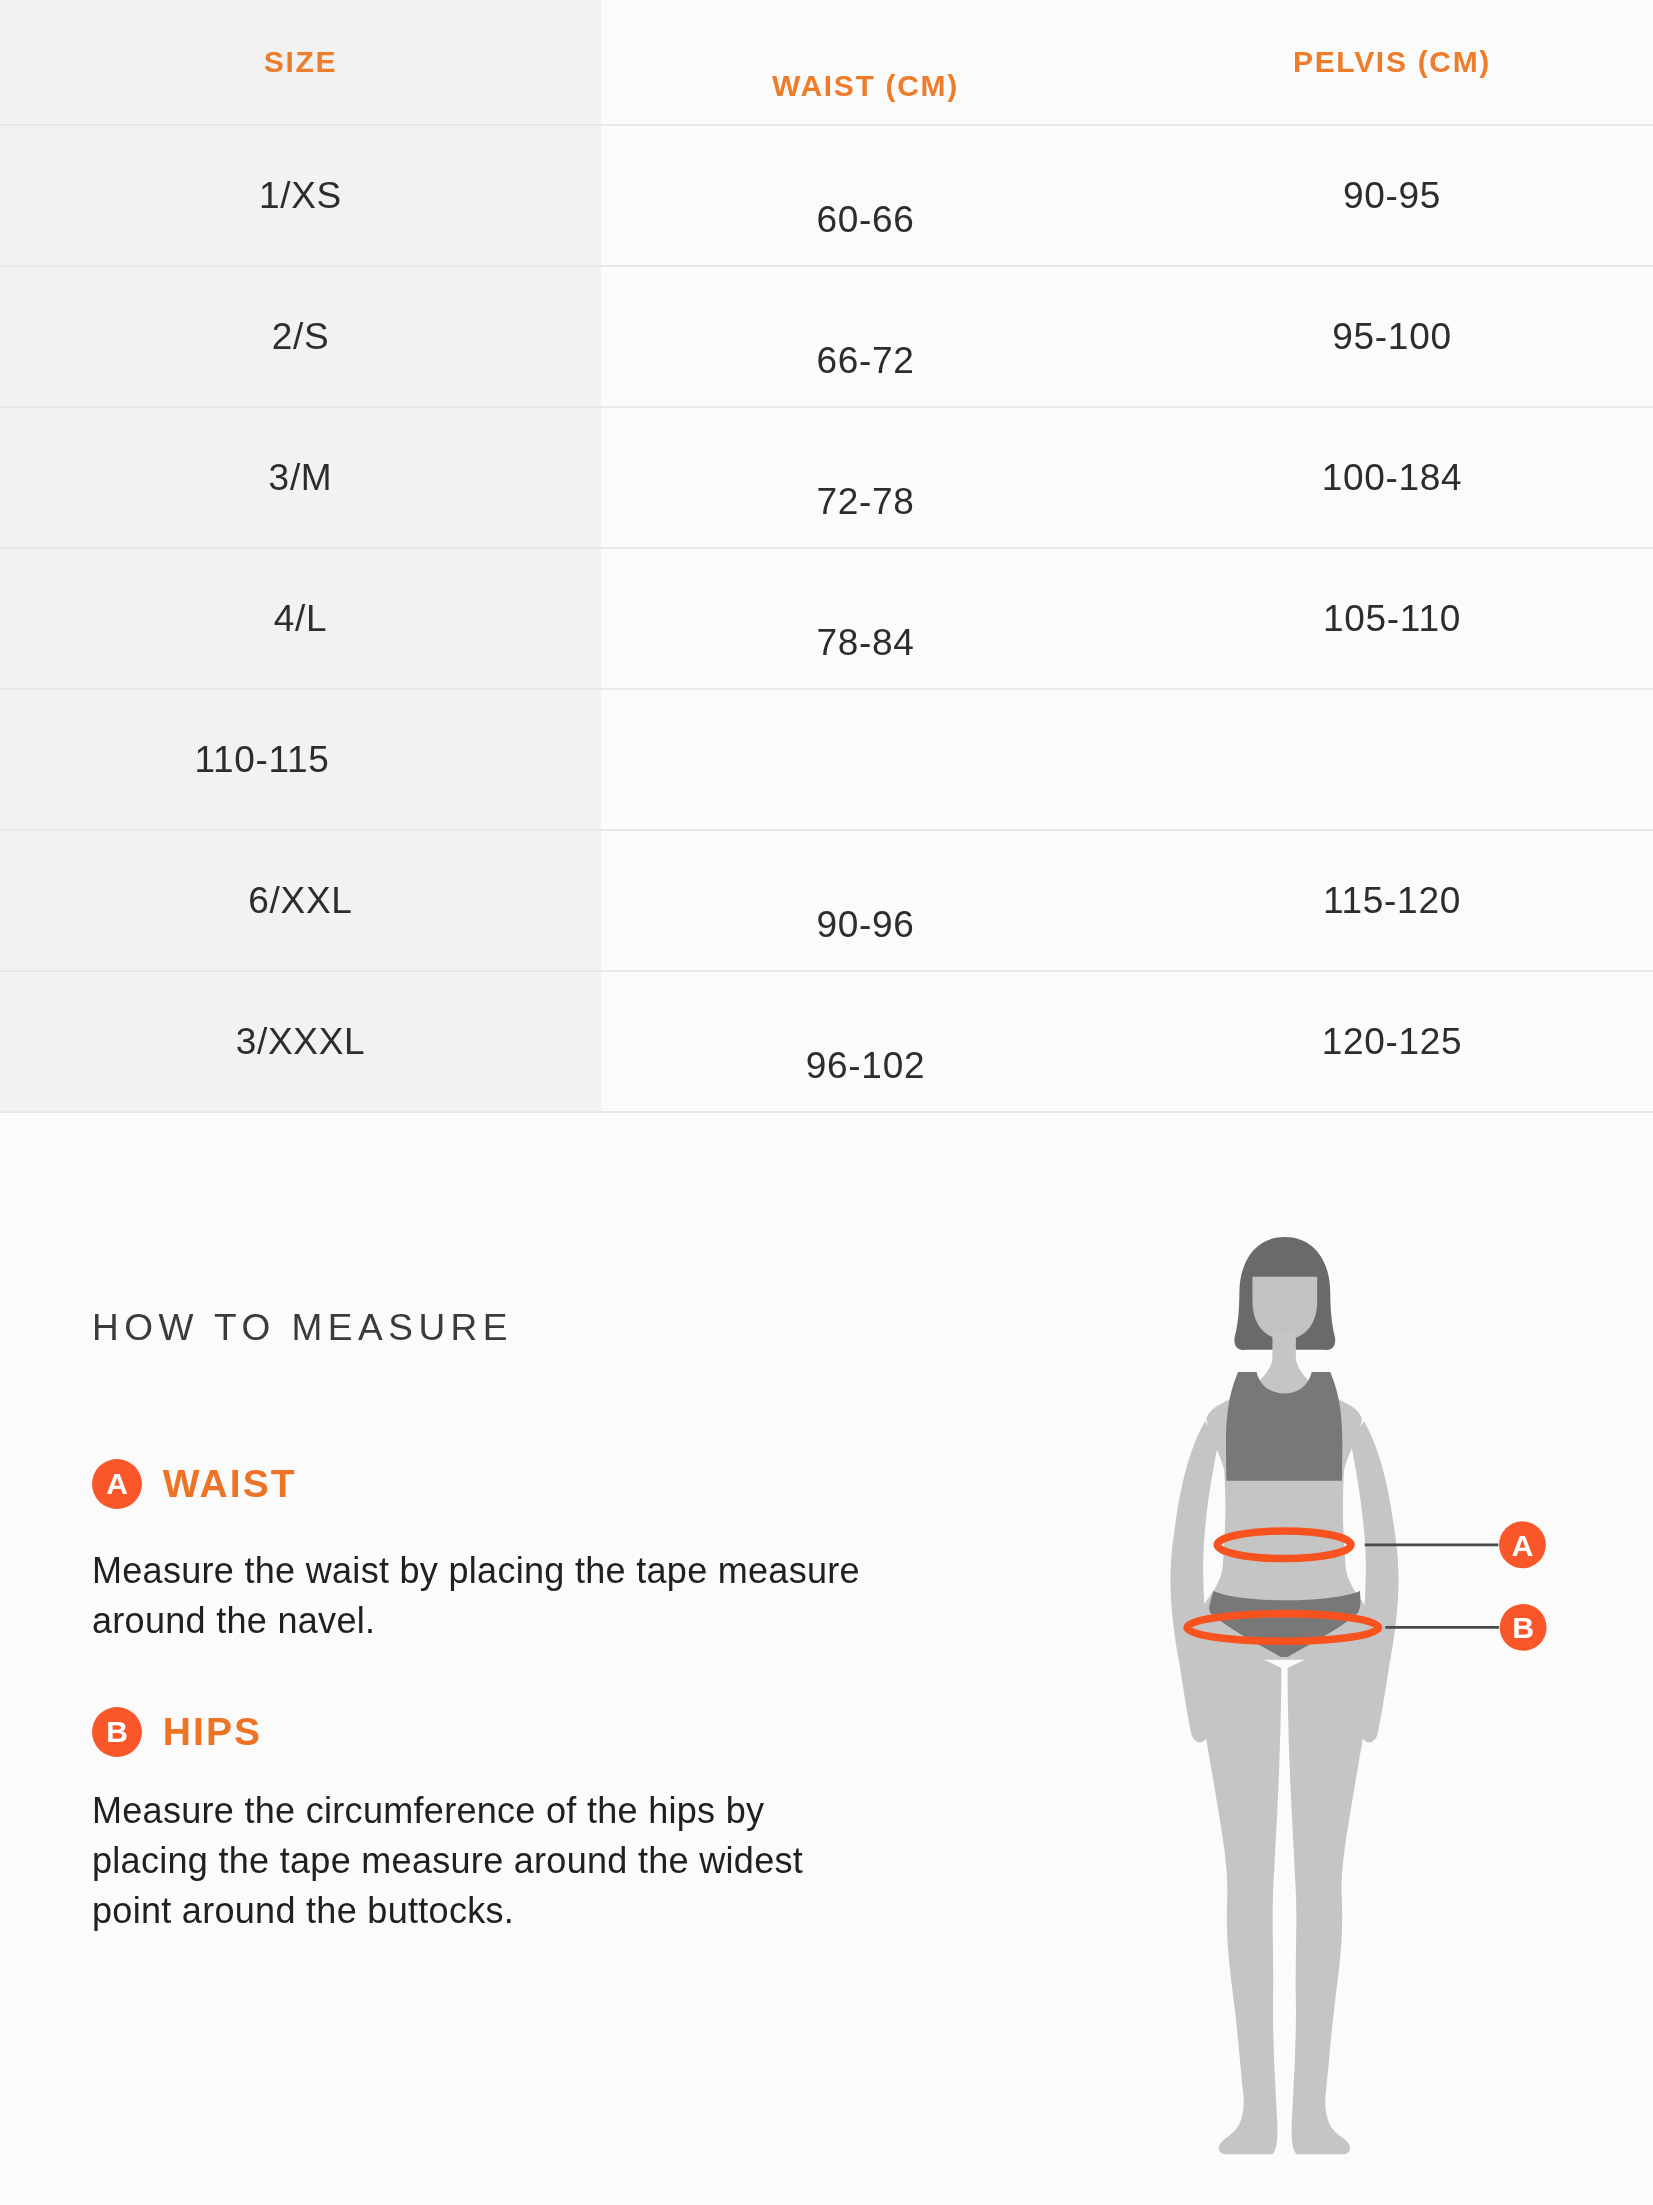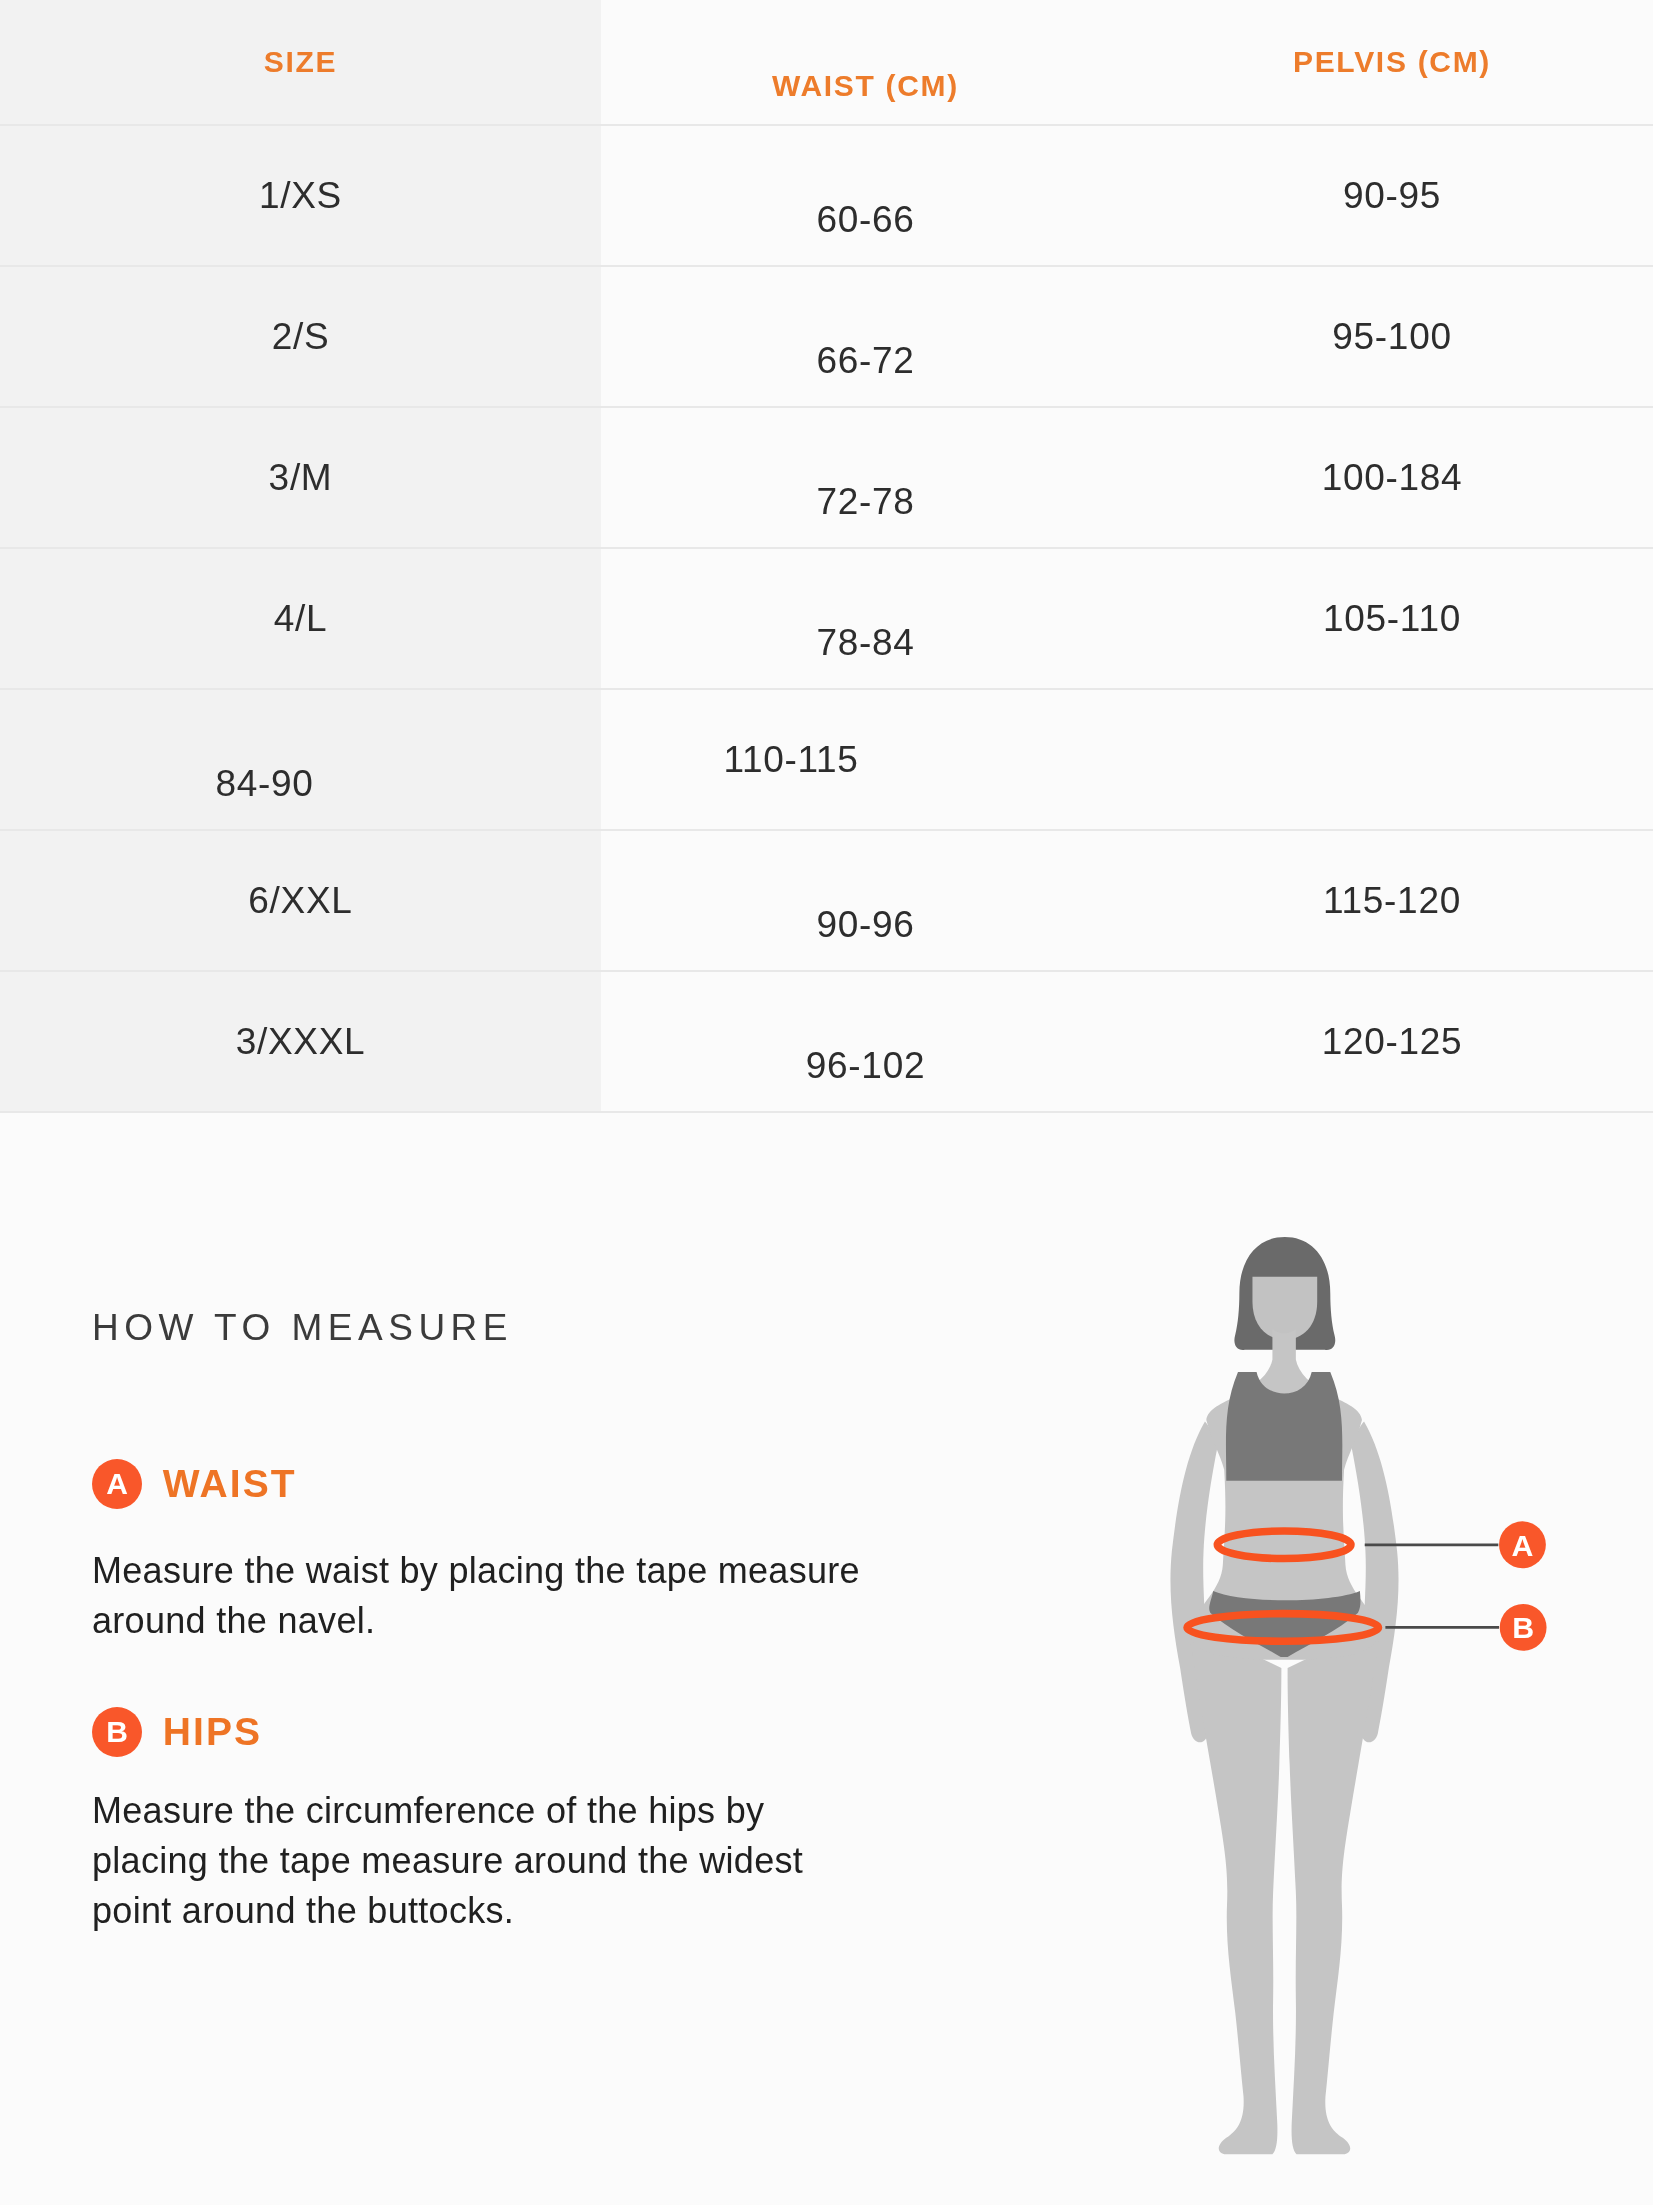--- a/index.html
+++ b/index.html
@@ -91,21 +91,20 @@
           <div class="tcell c3">100-184</div>
         </div>
 
         <div class="trow data">
           <div class="tcell c1">4/L</div>
           <div class="tcell c2">78-84</div>
           <div class="tcell c3">105-110</div>
         </div>
 
         <div class="trow data">
-          <div class="tcell c2">84-90</div>
           <div class="tcell c3">110-115</div>
         </div>
 
         <div class="trow data">
           <div class="tcell c1">6/XXL</div>
           <div class="tcell c2">90-96</div>
           <div class="tcell c3">115-120</div>
         </div>
 
         <div class="trow data">

